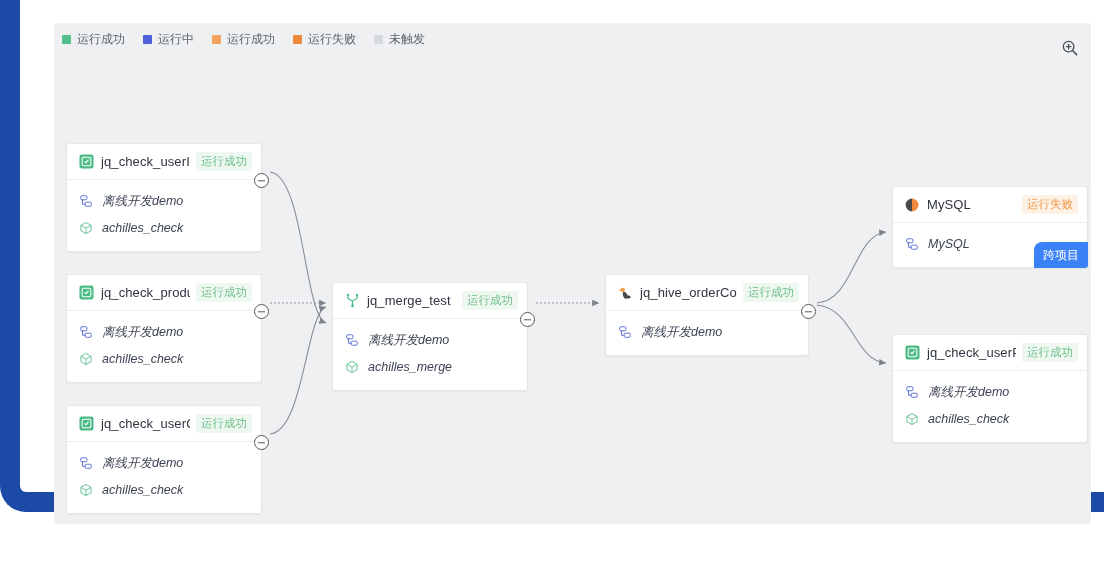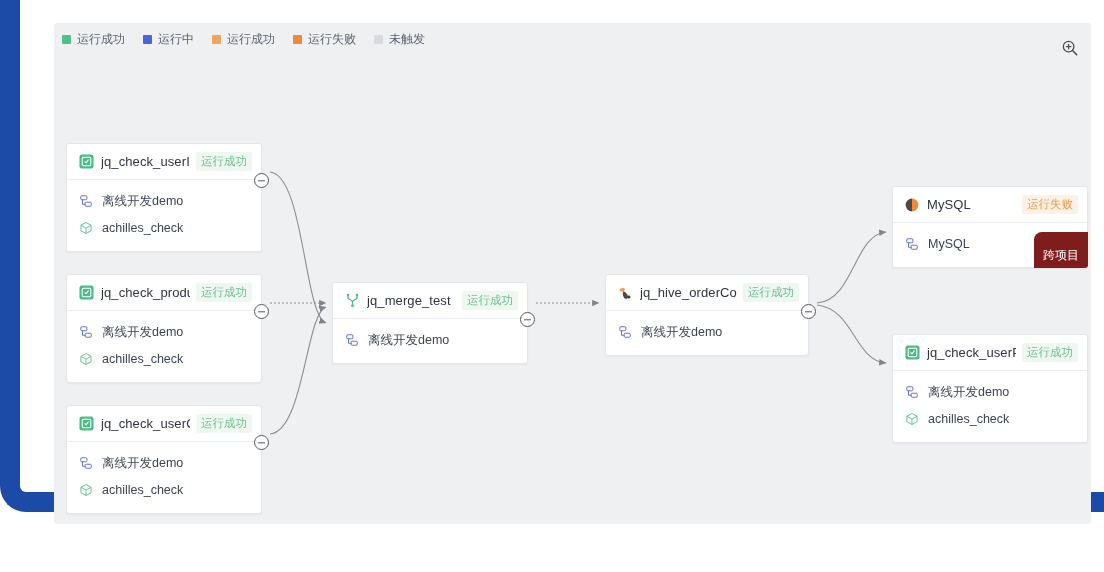--- a/index.html
+++ b/index.html
@@ -91,42 +91,42 @@
     font-size: 11.5px;
     padding: 2px 5px;
     border-radius: 2px;
     white-space: nowrap;
     margin-left: 6px;
     flex: 0 0 auto;
   }
   .status-success { color: #6cbf8a; background: #eef8f1; }
   .status-fail    { color: #f2994a; background: #fdf1e6; }
 
-  .node-body { padding: 9px 11px 11px 11px; }
+  .node-body { padding: 9px 11px 11px 11px; font-style: italic; }
   .node-row {
     display: flex; align-items: center;
     height: 24px;
     margin-bottom: 3px;
   }
   .node-row:last-child { margin-bottom: 0; }
   .row-icon {
     width: 15px; height: 15px; flex: 0 0 15px;
     margin-right: 9px;
     display: flex; align-items: center; justify-content: center;
   }
   .row-label { font-size: 12.5px; color: #3c4353; white-space: nowrap; }
 
   
   .ribbon {
     position: absolute;
     right: -1px; bottom: -1px;
-    background: #7f1d1d;
+    background: #3b82f6;
     color: #ffffff;
     font-size: 12px;
-    padding: 15px 9px 4px 9px;
+    padding: 5px 9px 4px 9px;
     border-top-left-radius: 8px;
     border-bottom-right-radius: 3px;
     z-index: 15;
   }
 
   
   .port {
     position: absolute;
     width: 15px; height: 15px;
     border-radius: 50%;
@@ -329,20 +329,29 @@
         <div class="node-row">
           <span class="row-icon">
             <svg width="14" height="14" viewBox="0 0 16 16">
                 <rect x="2" y="2" width="7" height="4.6" rx="1.2" fill="none" stroke="#5b6fd6" stroke-width="1.1"></rect>
                 <rect x="7" y="9.4" width="7" height="4.6" rx="1.2" fill="none" stroke="#5b6fd6" stroke-width="1.1"></rect>
                 <path d="M4 6.6 L4 11.7 L7 11.7" fill="none" stroke="#5b6fd6" stroke-width="1.1" stroke-linecap="round"></path>
               </svg>
           </span>
           <span class="row-label">离线开发demo</span>
         </div>
+        <div class="node-row">
+          <span class="row-icon">
+            <svg width="14" height="14" viewBox="0 0 16 16">
+                <path d="M8 1.7 L13.8 4.9 L13.8 11.1 L8 14.3 L2.2 11.1 L2.2 4.9 Z" fill="none" stroke="#5fc193" stroke-width="1.1" stroke-linejoin="round"></path>
+                <path d="M2.2 4.9 L8 8.1 L13.8 4.9 M8 8.1 L8 14.3" fill="none" stroke="#5fc193" stroke-width="1.05" stroke-linejoin="round"></path>
+              </svg>
+          </span>
+          <span class="row-label">achilles_merge</span>
+        </div>
       </div>
       <span class="port port-out"></span>
     </div>
 
     <div class="node" style="left:551px; top:251px; width:204px;">
       <div class="node-head">
         <span class="node-type-icon">
           <svg width="16" height="16" viewBox="0 0 16 16">
               <path d="M2.4 5.6 C3.4 2.6 6.2 2 7.6 3.4 C8.6 4.5 7.6 6 6.4 6.4 C5 6.9 3.6 6.6 2.4 5.6 Z" fill="#f0a24b"></path>
               <path d="M6.2 6.4 C8 6.6 9.6 8 10.4 9.8 C11 11.2 11 12.6 10.2 13.4 C9.2 14.3 7.6 13.6 6.8 12.2 C5.8 10.5 5.4 8.2 6.2 6.4 Z" fill="#4a4a4a"></path>

